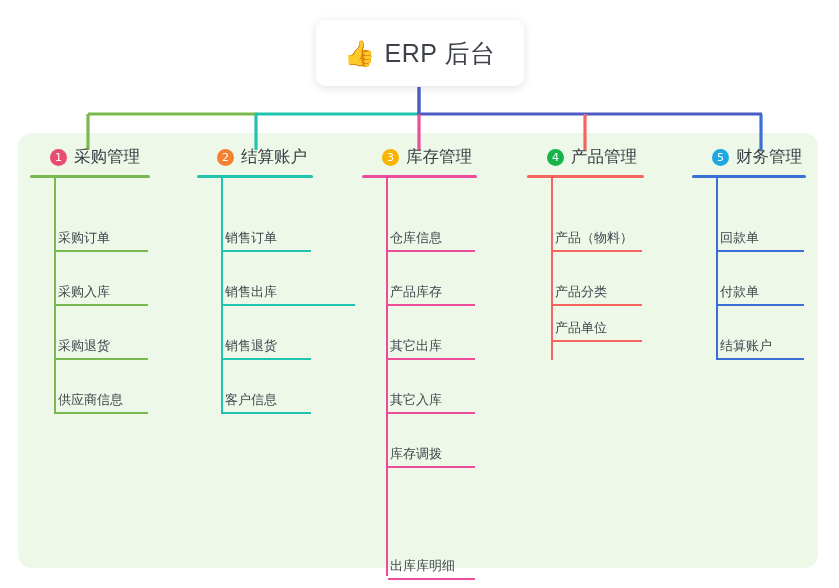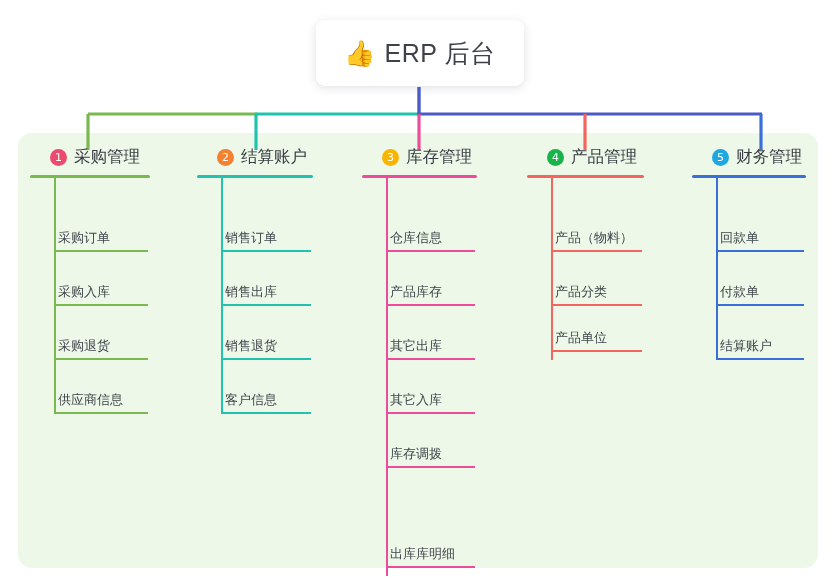--- a/index.html
+++ b/index.html
@@ -194,21 +194,21 @@
           <span class="badge" style="background: rgb(245, 128, 47);">2</span>
           <span class="branch-label">结算账户</span>
         </div>
         <div class="branch-rule" style="background: rgb(34, 195, 174); width: 116px;"></div>
         <div class="leaf-list" style="height: 236px;">
           <div class="spine" style="background: rgb(34, 195, 174); height: 236px;"></div>
           <div class="leaf" style="top: 44px; width: 88px;">
             <div class="leaf-text">销售订单</div>
             <div class="leaf-rule" style="background: rgb(34, 195, 174);"></div>
           </div>
-          <div class="leaf" style="top: 98px; width: 88px;">
+          <div class="leaf" style="top: 98px; width: 88px; padding-left: 44px;">
             <div class="leaf-text">销售出库</div>
             <div class="leaf-rule" style="background: rgb(34, 195, 174);"></div>
           </div>
           <div class="leaf" style="top: 152px; width: 88px;">
             <div class="leaf-text">销售退货</div>
             <div class="leaf-rule" style="background: rgb(34, 195, 174);"></div>
           </div>
           <div class="leaf" style="top: 206px; width: 88px;">
             <div class="leaf-text">客户信息</div>
             <div class="leaf-rule" style="background: rgb(34, 195, 174);"></div>
@@ -236,21 +236,21 @@
             <div class="leaf-rule" style="background: rgb(236, 77, 154);"></div>
           </div>
           <div class="leaf" style="top: 206px; width: 87px;">
             <div class="leaf-text">其它入库</div>
             <div class="leaf-rule" style="background: rgb(236, 77, 154);"></div>
           </div>
           <div class="leaf" style="top: 260px; width: 87px;">
             <div class="leaf-text">库存调拨</div>
             <div class="leaf-rule" style="background: rgb(236, 77, 154);"></div>
           </div>
-          <div class="leaf" style="top: 360px; width: 87px; text-align: right;">
+          <div class="leaf" style="top: 372px; width: 87px; text-align: right;">
             <div class="leaf-text">出库库明细</div>
             <div class="leaf-rule" style="background: rgb(236, 77, 154);"></div>
           </div>
         </div>
       </div>
       <div class="branch" style="left: 527px; width: 147px;">
         <div class="branch-head">
           <span class="badge" style="background: rgb(25, 179, 76);">4</span>
           <span class="branch-label">产品管理</span>
         </div>
@@ -258,21 +258,21 @@
         <div class="leaf-list" style="height: 204px;">
           <div class="spine" style="background: rgb(244, 101, 95); height: 182px;"></div>
           <div class="leaf" style="top: 44px; width: 89px;">
             <div class="leaf-text">产品（物料）</div>
             <div class="leaf-rule" style="background: rgb(244, 101, 95);"></div>
           </div>
           <div class="leaf" style="top: 98px; width: 89px;">
             <div class="leaf-text">产品分类</div>
             <div class="leaf-rule" style="background: rgb(244, 101, 95);"></div>
           </div>
-          <div class="leaf" style="top: 144px; width: 89px;">
+          <div class="leaf" style="top: 134px; width: 89px;">
             <div class="leaf-text">产品单位</div>
             <div class="leaf-rule" style="background: rgb(244, 101, 95);"></div>
           </div>
         </div>
       </div>
       <div class="branch" style="left: 692px; width: 144px;">
         <div class="branch-head">
           <span class="badge" style="background: rgb(31, 168, 224);">5</span>
           <span class="branch-label">财务管理</span>
         </div>

